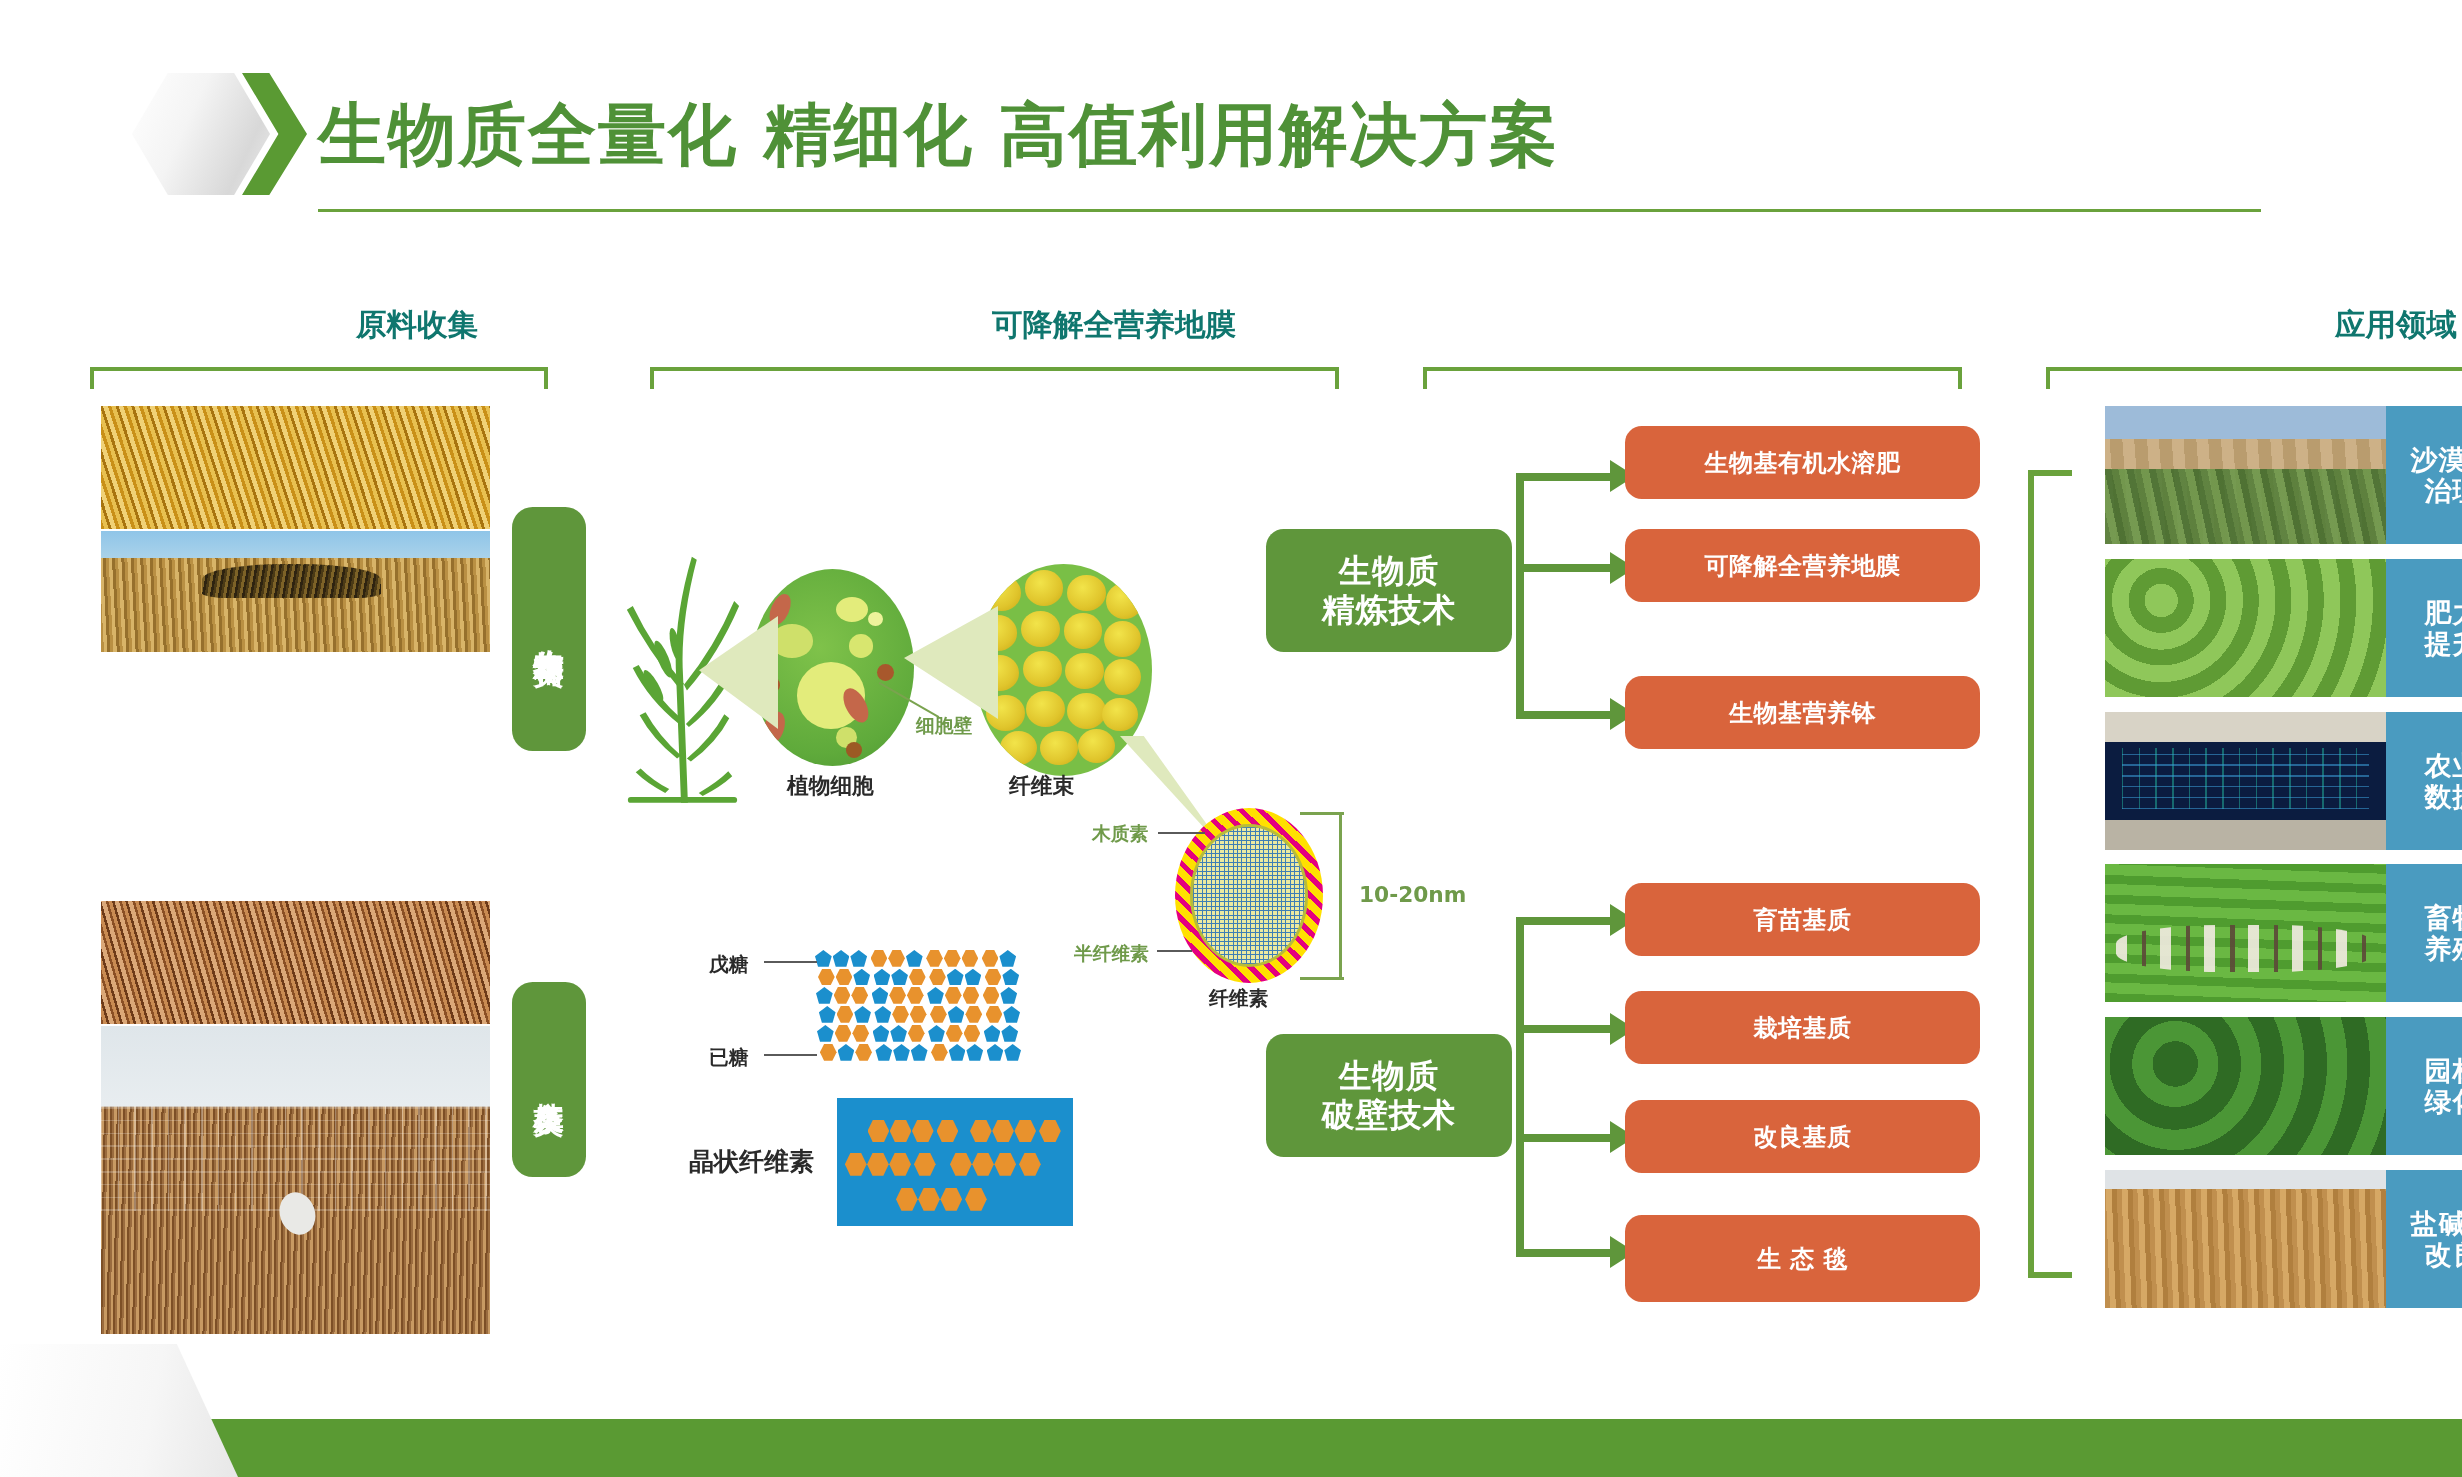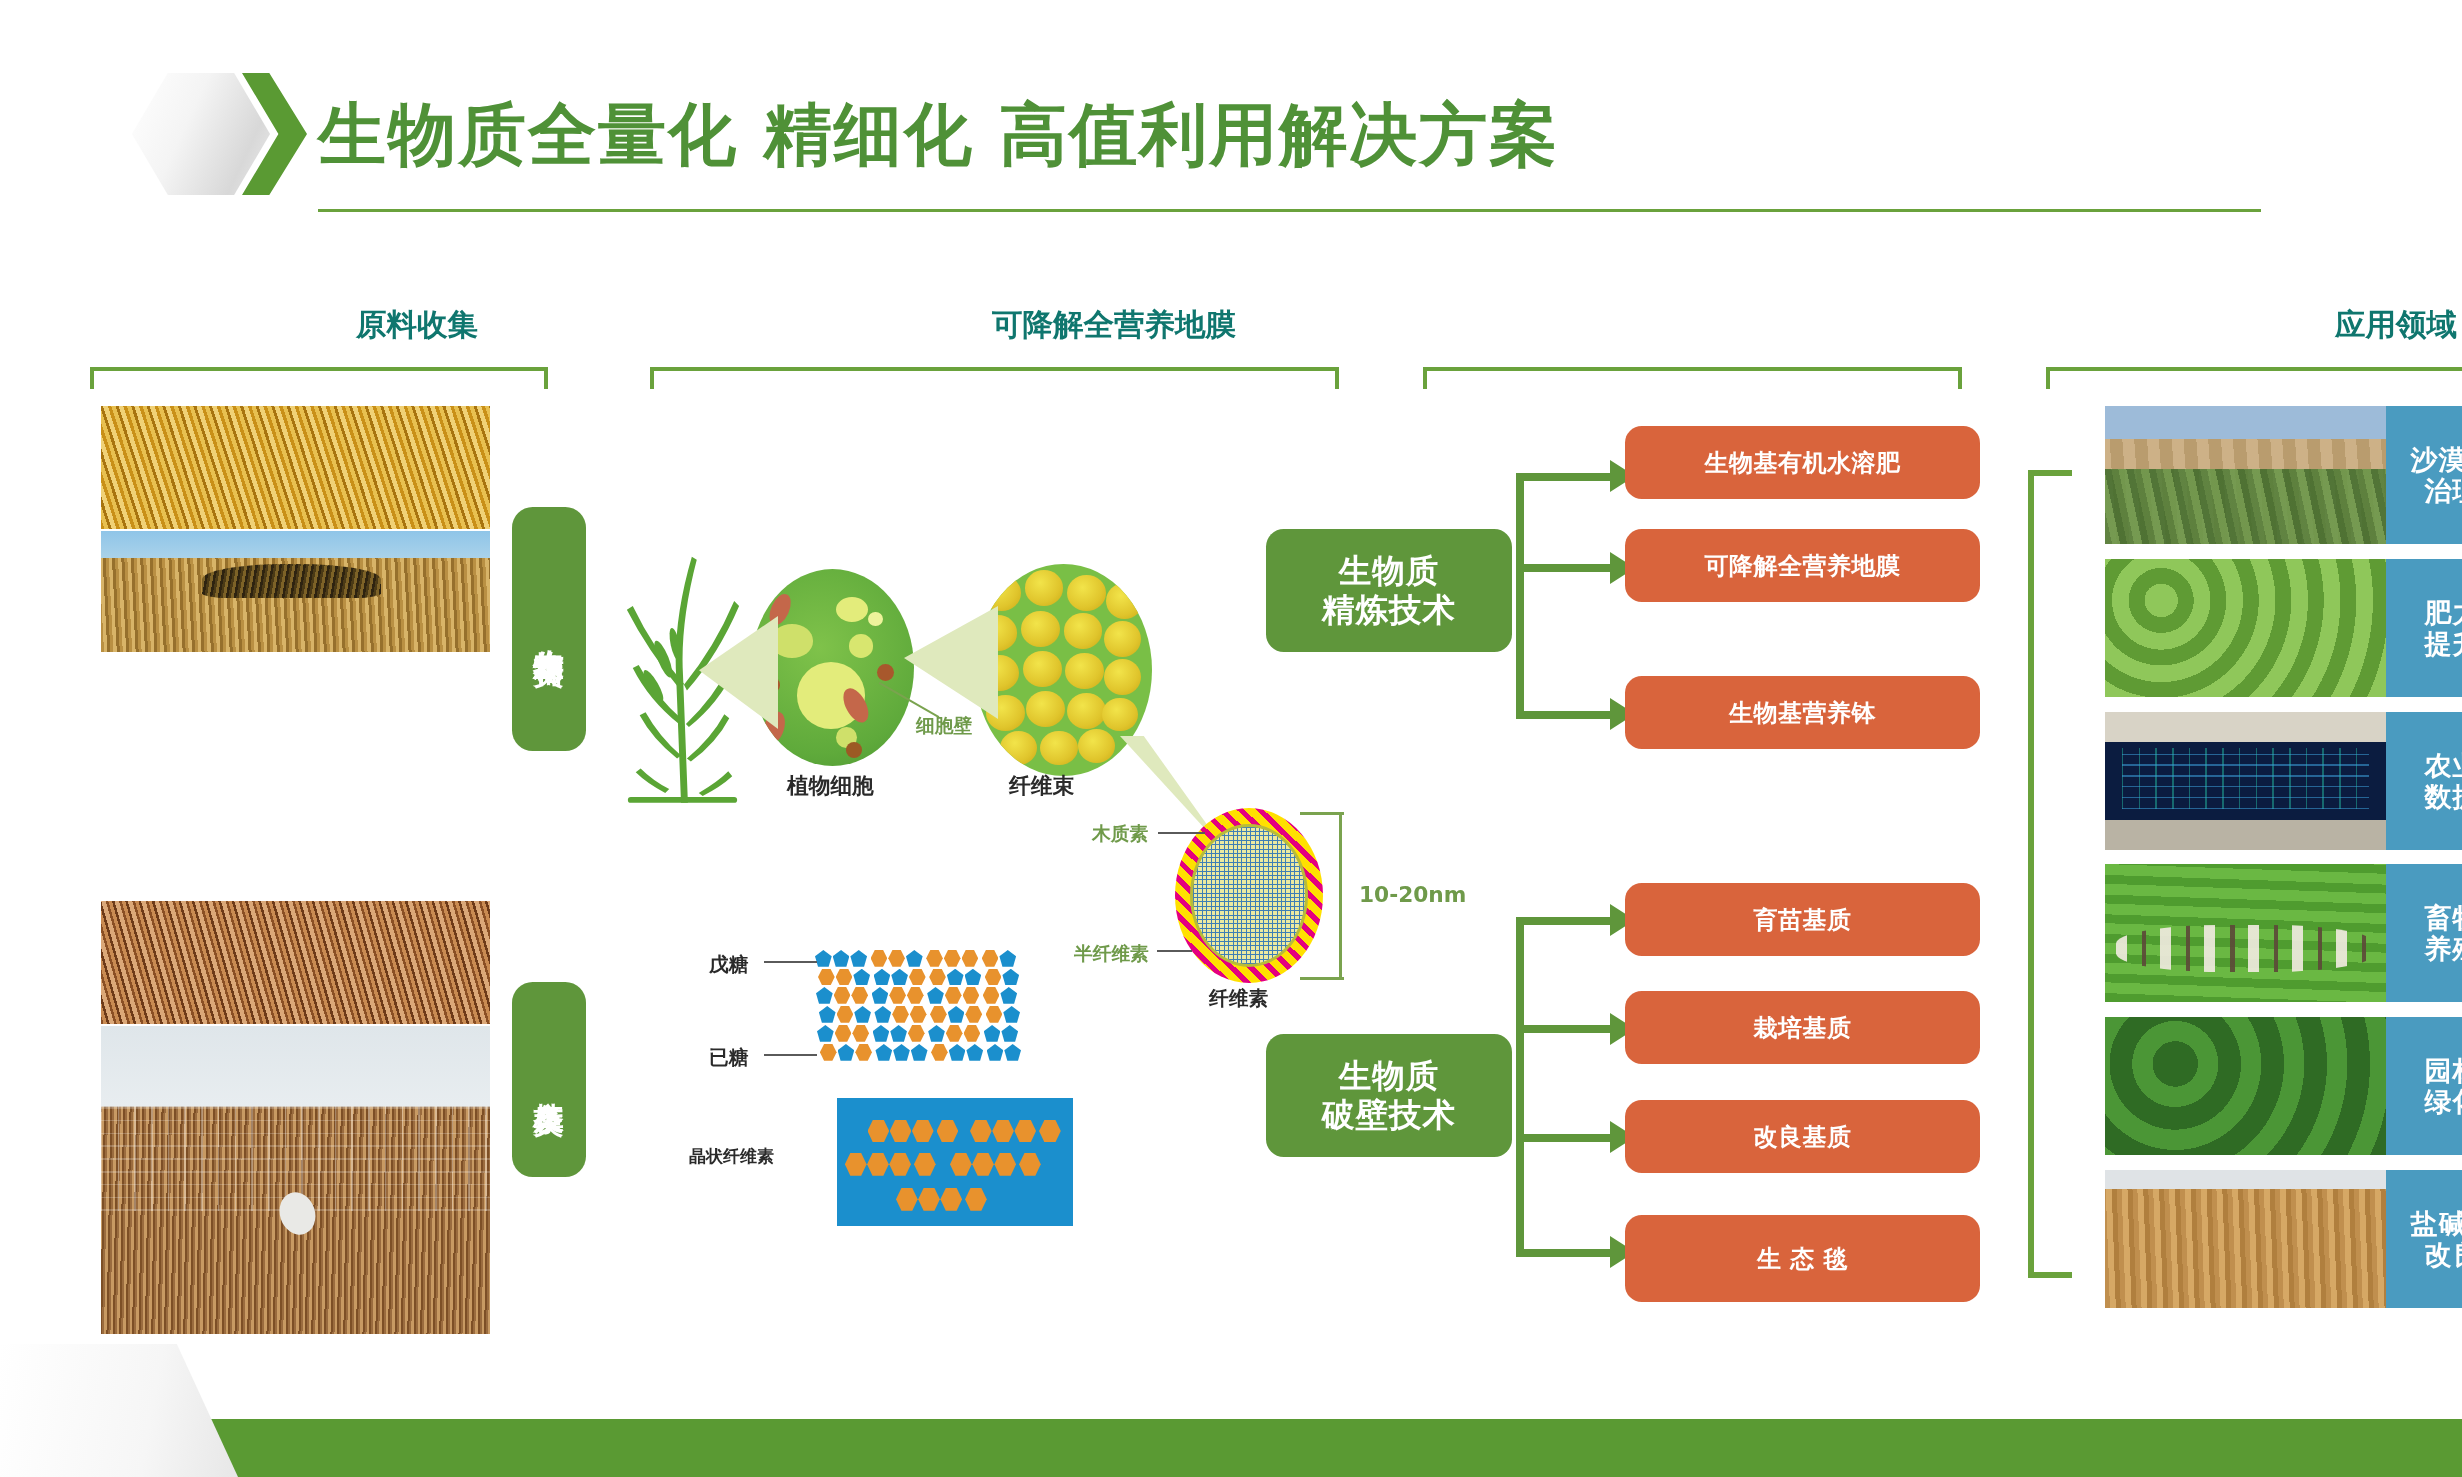--- a/index.html
+++ b/index.html
@@ -382,21 +382,21 @@
     </div>
     <div class="cr-row" style="left:113px;top:55px;">
       <span class="cr-hex"></span><span class="cr-hex"></span><span class="cr-hex"></span>
       <span class="cr-hex"></span>
     </div>
     <div class="cr-row" style="left:59px;top:90px;">
       <span class="cr-hex"></span><span class="cr-hex"></span><span class="cr-hex"></span>
       <span class="cr-hex"></span>
     </div>
   </div>
-  <div class="lbl-dark" style="left:689px;top:1145px;font-size:17px;">晶状纤维素</div>
+  <div class="lbl-dark" style="left:689px;top:1145px;font-size:25px;">晶状纤维素</div>
 
   <div class="techpill" style="left:1266px;top:529px;width:246px;height:123px;">
     <span>生物质</span>
     <span>精炼技术</span>
   </div>
   <div class="techpill" style="left:1266px;top:1034px;width:246px;height:123px;">
     <span>生物质</span>
     <span>破壁技术</span>
   </div>
 

